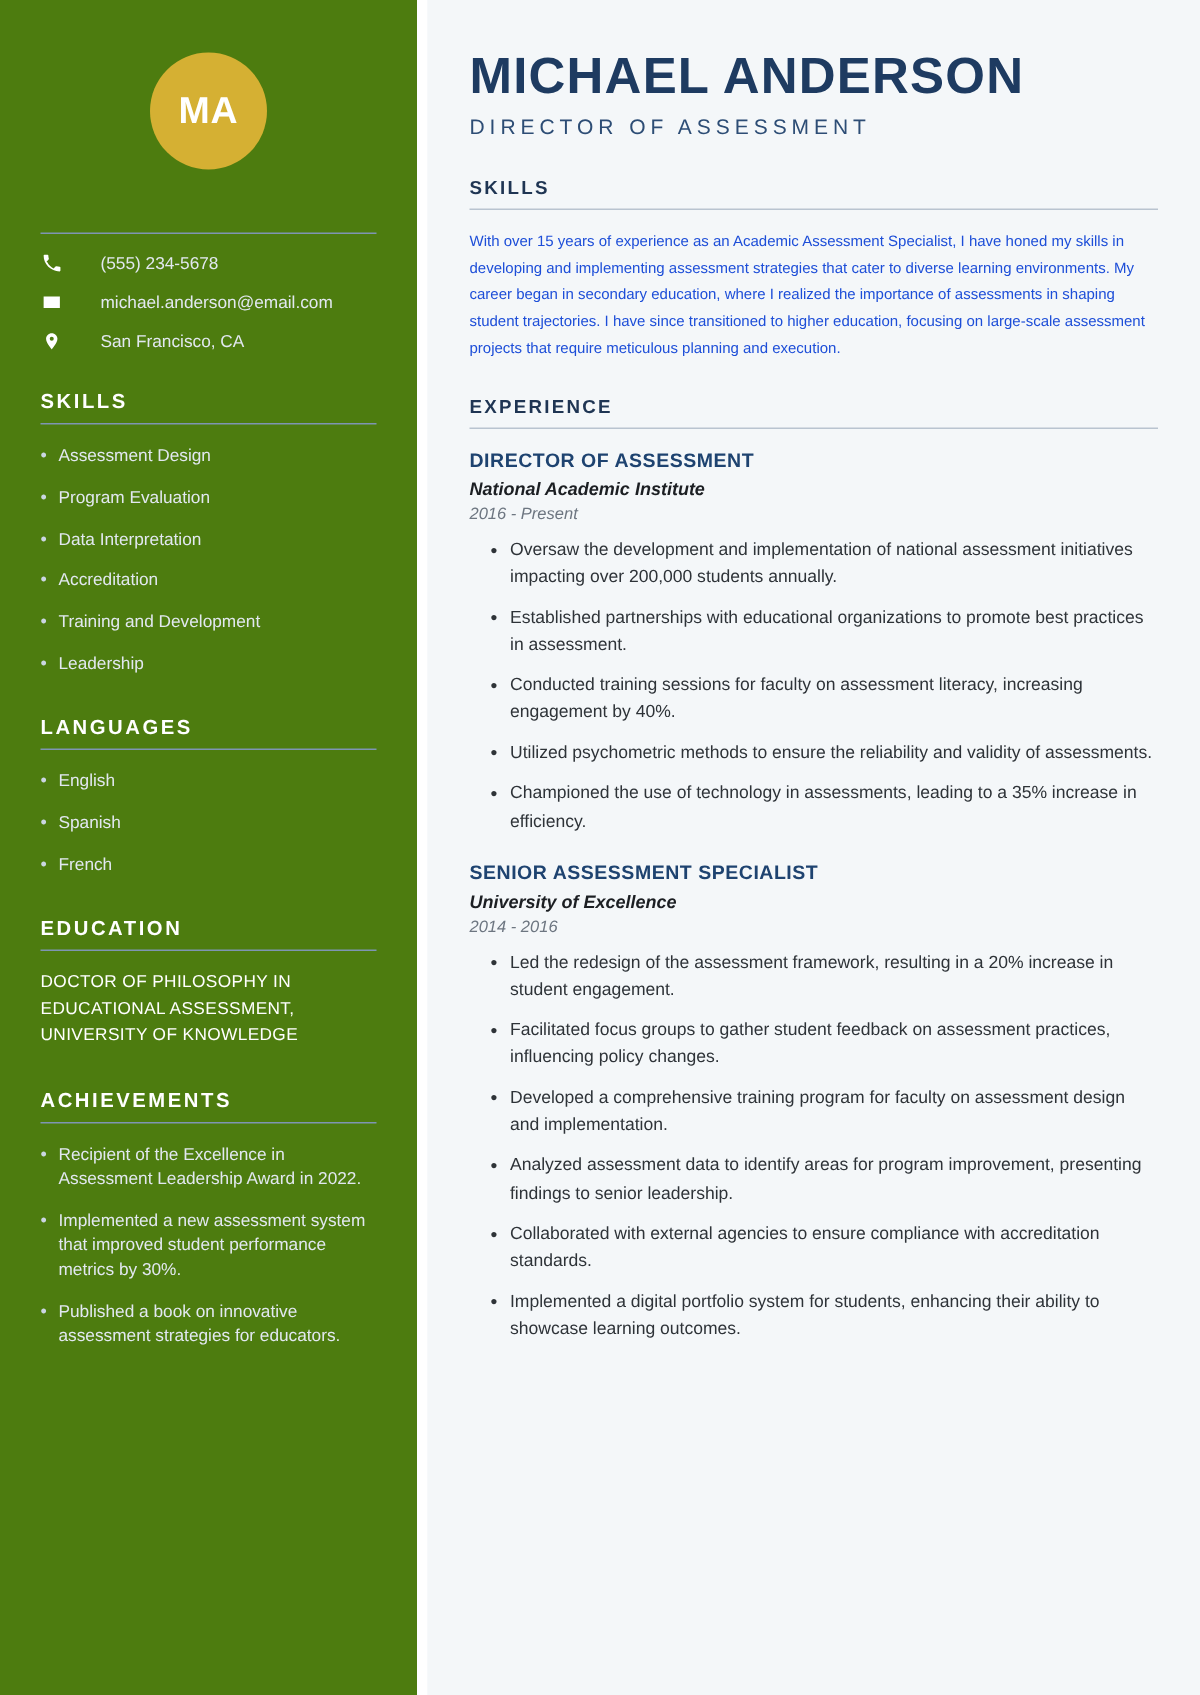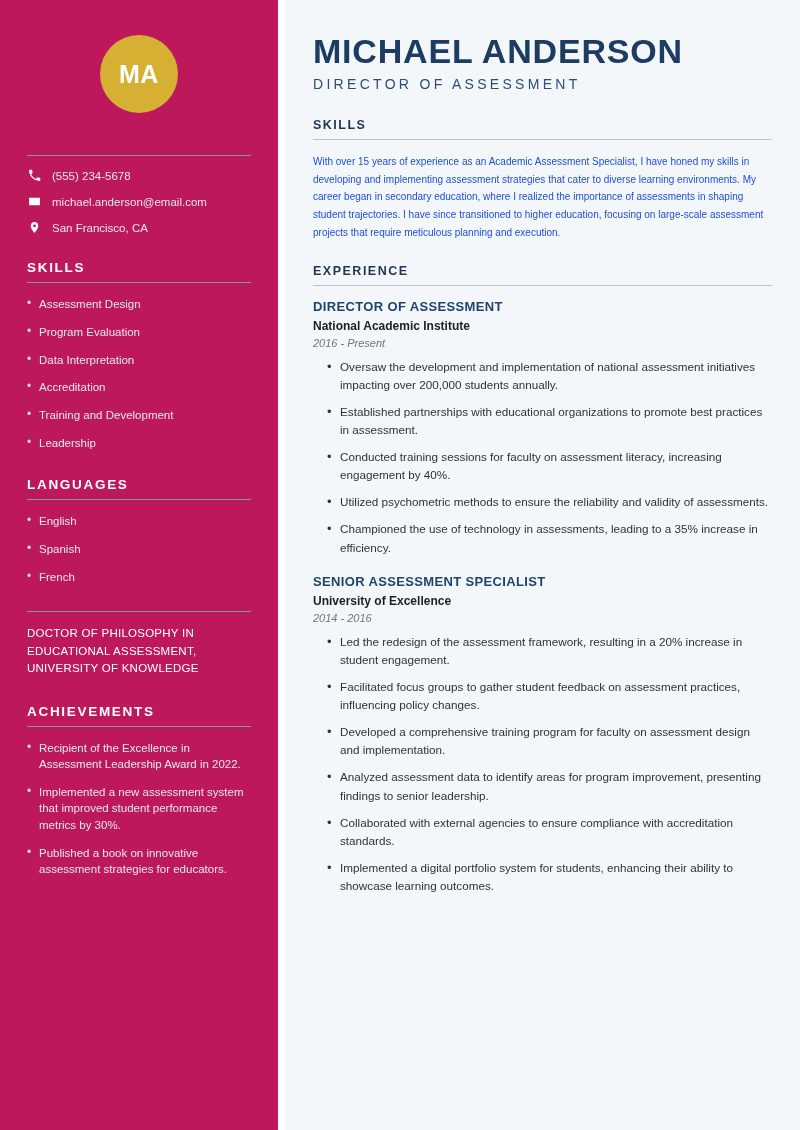--- a/index.html
+++ b/index.html
@@ -17,21 +17,21 @@
     height: 1130px;
     display: flex;
     background: #f4f7f9;
     overflow: hidden;
   }
 
   
   .sidebar {
     width: 278px;
     min-width: 278px;
-    background: #be185d;
+    background: #4d7c0f;
     padding: 0 27px;
     color: #ffffff;
   }
 
   .avatar-wrap {
     display: flex;
     justify-content: center;
     padding-top: 35px;
     padding-bottom: 42px;
   }
@@ -60,21 +60,21 @@
   }
   .side-rule {
     height: 1px;
     background: #7e95b3;
     margin-bottom: 13px;
   }
 
   .contact-row {
     display: flex;
     align-items: center;
-    gap: 11px;
+    gap: 26px;
     margin-bottom: 13px;
     font-size: 11.5px;
     color: #e2e8f0;
   }
   .contact-row .ci {
     width: 14px;
     min-width: 14px;
     display: flex;
     align-items: center;
     justify-content: center;
@@ -163,20 +163,21 @@
     font-weight: bold;
     color: #1e4370;
     letter-spacing: 0.35px;
     margin-bottom: 5px;
   }
   .job-company {
     font-size: 12px;
     font-weight: bold;
     color: #1c1f23;
     margin-bottom: 4px;
+    font-style: italic;
   }
   .job-dates {
     font-size: 11px;
     font-style: italic;
     color: #6d7681;
     margin-bottom: 9px;
   }
 
   ul.job-list { list-style: none; padding-left: 14px; }
   ul.job-list li {
@@ -255,20 +256,21 @@
       <div class="side-heading">LANGUAGES</div>
       <div class="side-rule"></div>
       <ul class="side-list">
         <li>English</li>
         <li>Spanish</li>
         <li>French</li>
       </ul>
     </section>
 
     <section class="side-section">
+      <div class="side-heading">EDUCATION</div>
       <div class="side-rule"></div>
       <div class="edu-block">DOCTOR OF PHILOSOPHY IN EDUCATIONAL ASSESSMENT, UNIVERSITY OF KNOWLEDGE</div>
     </section>
 
     <section class="side-section">
       <div class="side-heading">ACHIEVEMENTS</div>
       <div class="side-rule"></div>
       <ul class="side-list">
         <li>Recipient of the Excellence in Assessment Leadership Award in 2022.</li>
         <li>Implemented a new assessment system that improved student performance metrics by 30%.</li>

